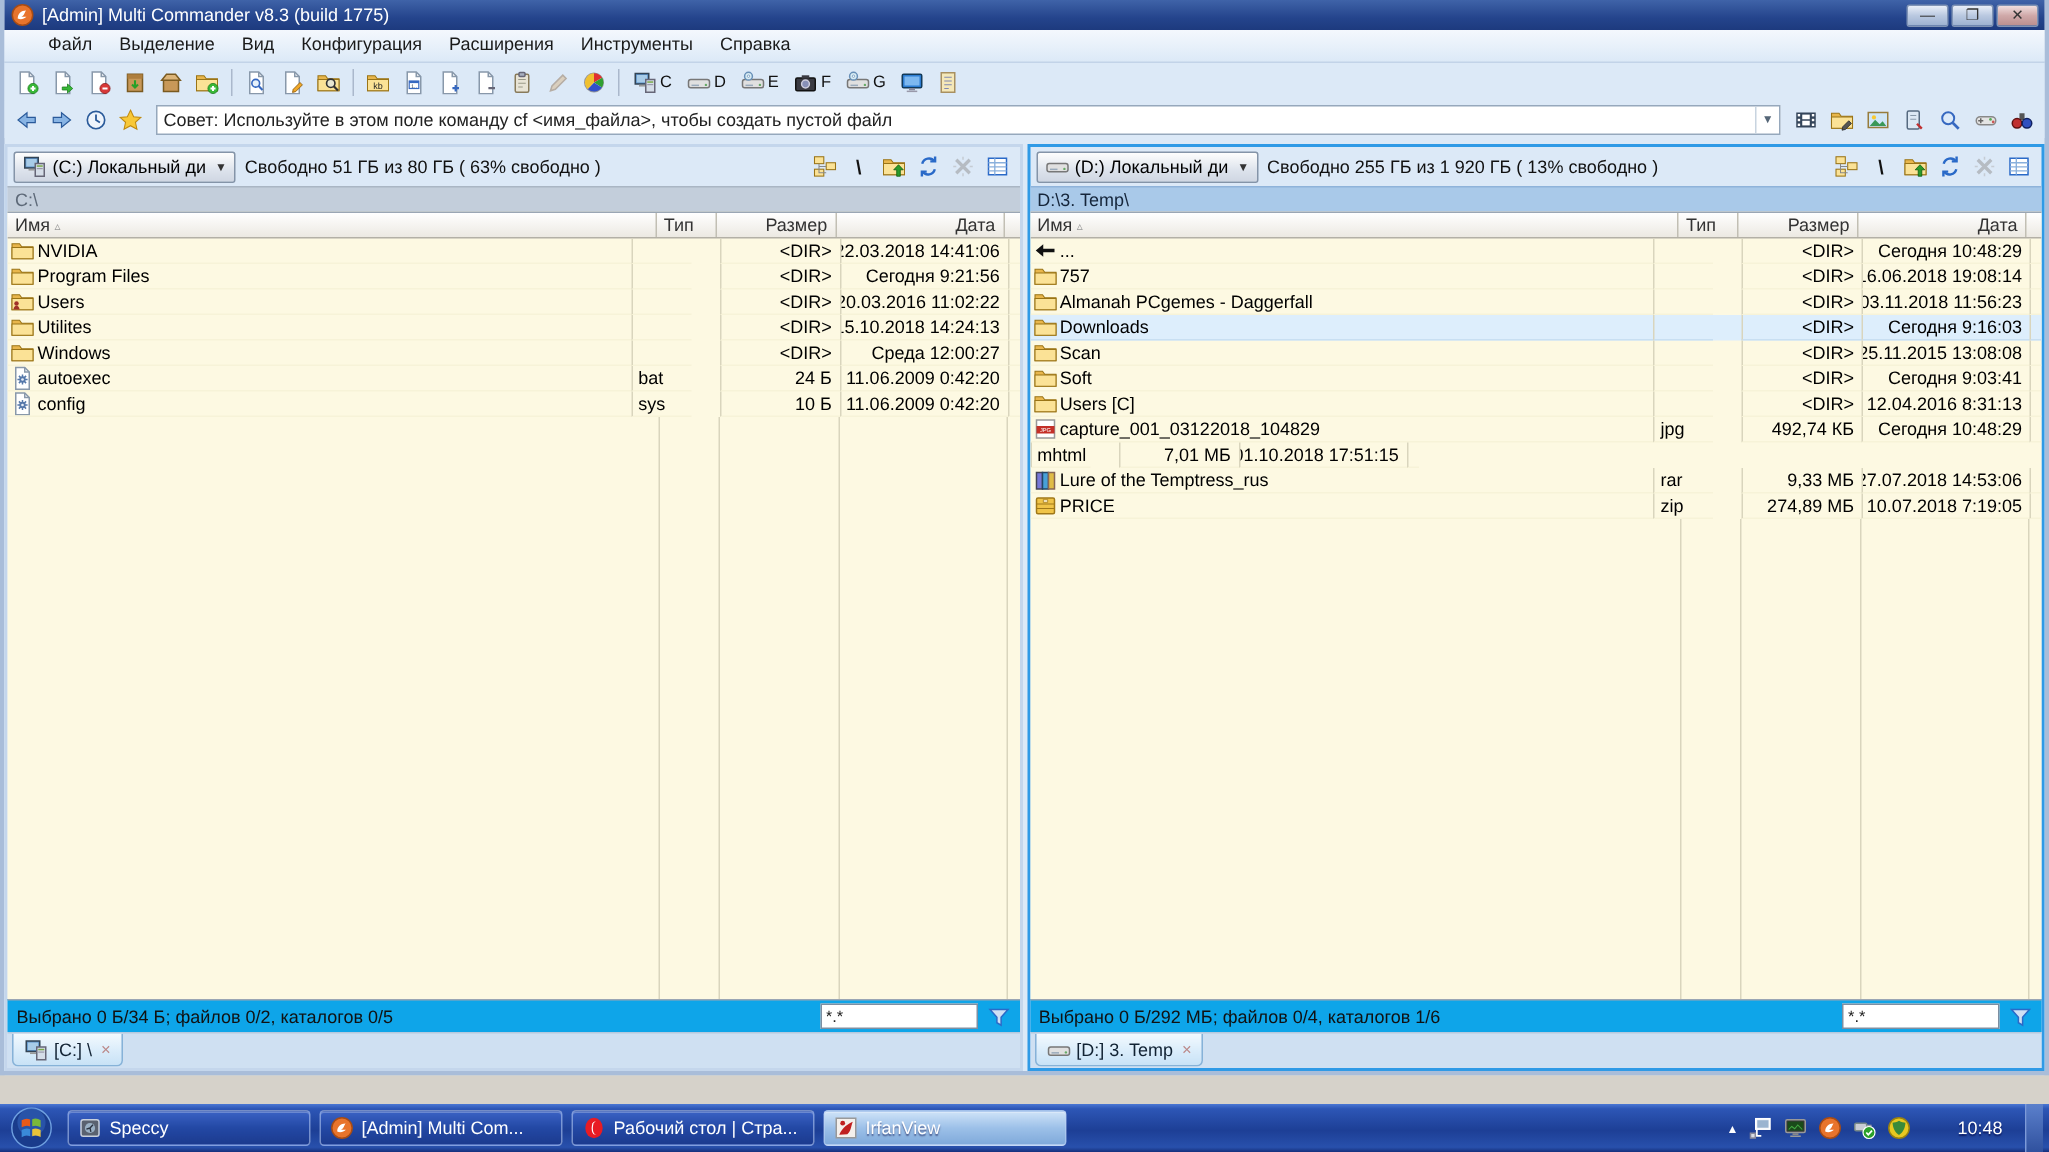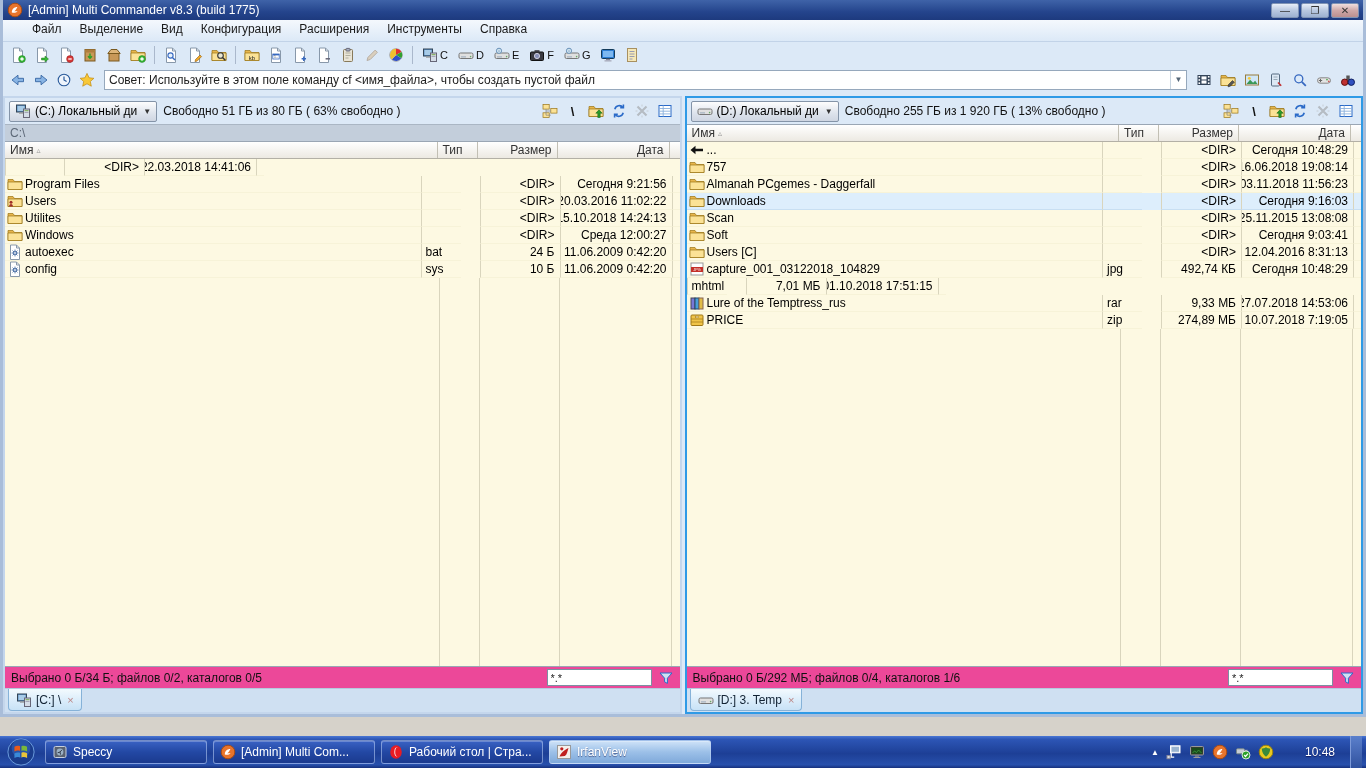--- a/index.html
+++ b/index.html
@@ -74,21 +74,21 @@
   .fc { height:100%; display:flex; align-items:center; white-space:nowrap; overflow:hidden; }
   .fc.name { flex:1; padding-left:2px; gap:2px; min-width:0; border-bottom:1px solid #f7f3d8; }
   .fc.type { width:40px; padding-left:4px; border-left:1px solid #d9d5bd; border-bottom:1px solid #f7f3d8; }
   .fc.size { width:80px; justify-content:flex-end; padding-right:5px; border-left:1px solid #d9d5bd; border-bottom:1px solid #f7f3d8;margin-left:19px; }
   .fc.date { width:112px; justify-content:flex-end; padding-right:5px; border-left:1px solid #d9d5bd; border-bottom:1px solid #f7f3d8; }
   .fc.gut { width:8px; border-left:1px solid #d9d5bd; border-bottom:1px solid #f7f3d8; }
   .filler { flex:1; position:relative; }
   .vline { position:absolute; top:0; bottom:0; width:1px; background:#d9d5bd; }
 
   .status-row { height:22px; display:flex; align-items:center; gap:6px; padding:0 6px;
-    background:#ec4899; border-top:1px solid #9aa6b4; flex:none; color:#111; }
+    background:#0ea5e9; border-top:1px solid #9aa6b4; flex:none; color:#111; }
   .status-row .stxt { flex:1; white-space:nowrap; overflow:hidden; }
   .filter-input { width:105px; height:17px; border:1px solid #7d8fa2; font-size:11px;
     padding:0 3px; font-family:inherit; background:#fff; color:#222; }
 
   .tab-row { height:24px; background:#cfe0f2; display:flex; align-items:flex-start; flex:none;
     padding-left:3px; border-top:1px solid #b6c9de; }
   .tab { display:flex; align-items:center; gap:4px; height:22px; padding:0 7px;
     background:linear-gradient(#f3fafe,#d8ebfa 60%,#c8e2f6); border:1px solid #86b2d8;
     border-top:0; border-radius:0 0 4px 4px; color:#123; white-space:nowrap; }
   .tab-close { color:#b88; font-size:11px; margin-left:2px; }
@@ -566,20 +566,29 @@
         <div class="path-bar">C:\</div>
         <div class="file-area" id="files-left">
             <div class="fhead">
               <span class="hc" style="flex: 1 1 0%;">Имя<span class="sortmark">▵</span></span>
               <span class="hc" style="width: 40px;">Тип</span>
               <span class="hc" style="width: 80px; justify-content: flex-end;">Размер</span>
               <span class="hc" style="width: 112px; justify-content: flex-end;">Дата</span>
               <span class="hc" style="width: 7px; border-right: 0px;"></span>
             </div>
             <div class="frow">
+              <span class="fc name">
+                <span class="icon16">
+                  <svg viewBox="0 0 16 16">
+                    <path d="M1 3.5h5l1.5 2H15v8H1z" fill="#e8b64c" stroke="#9a7416" stroke-width="0.7"></path>
+                    <path d="M1 6h14v7.5H1z" fill="#fbe296" stroke="#9a7416" stroke-width="0.7"></path>
+                  </svg>
+                </span>
+                <span>NVIDIA</span>
+              </span>
               <span class="fc type"></span>
               <span class="fc size">&lt;DIR&gt;</span>
               <span class="fc date">22.03.2018 14:41:06</span>
               <span class="fc gut"></span>
             </div>
             <div class="frow">
               <span class="fc name">
                 <span class="icon16">
                   <svg viewBox="0 0 16 16">
                     <path d="M1 3.5h5l1.5 2H15v8H1z" fill="#e8b64c" stroke="#9a7416" stroke-width="0.7"></path>
@@ -774,20 +783,21 @@
               <span class="ptool">
                 <span class="icon16">
                   <svg viewBox="0 0 16 16">
                     <rect x="2" y="2.5" width="12" height="11" fill="#fff" stroke="#2a6ac8"></rect>
                     <path d="M2 5.5h12M2 8.2h12M2 10.9h12M6.2 2.5v11" stroke="#8ab0dc" stroke-width="0.9"></path>
                   </svg>
                 </span>
               </span>
             </span>
         </div>
+        <div class="path-bar">D:\3. Temp\</div>
         <div class="file-area" id="files-right">
             <div class="fhead">
               <span class="hc" style="flex: 1 1 0%;">Имя<span class="sortmark">▵</span></span>
               <span class="hc" style="width: 40px;">Тип</span>
               <span class="hc" style="width: 80px; justify-content: flex-end;">Размер</span>
               <span class="hc" style="width: 112px; justify-content: flex-end;">Дата</span>
               <span class="hc" style="width: 7px; border-right: 0px;"></span>
             </div>
             <div class="frow">
               <span class="fc name">

